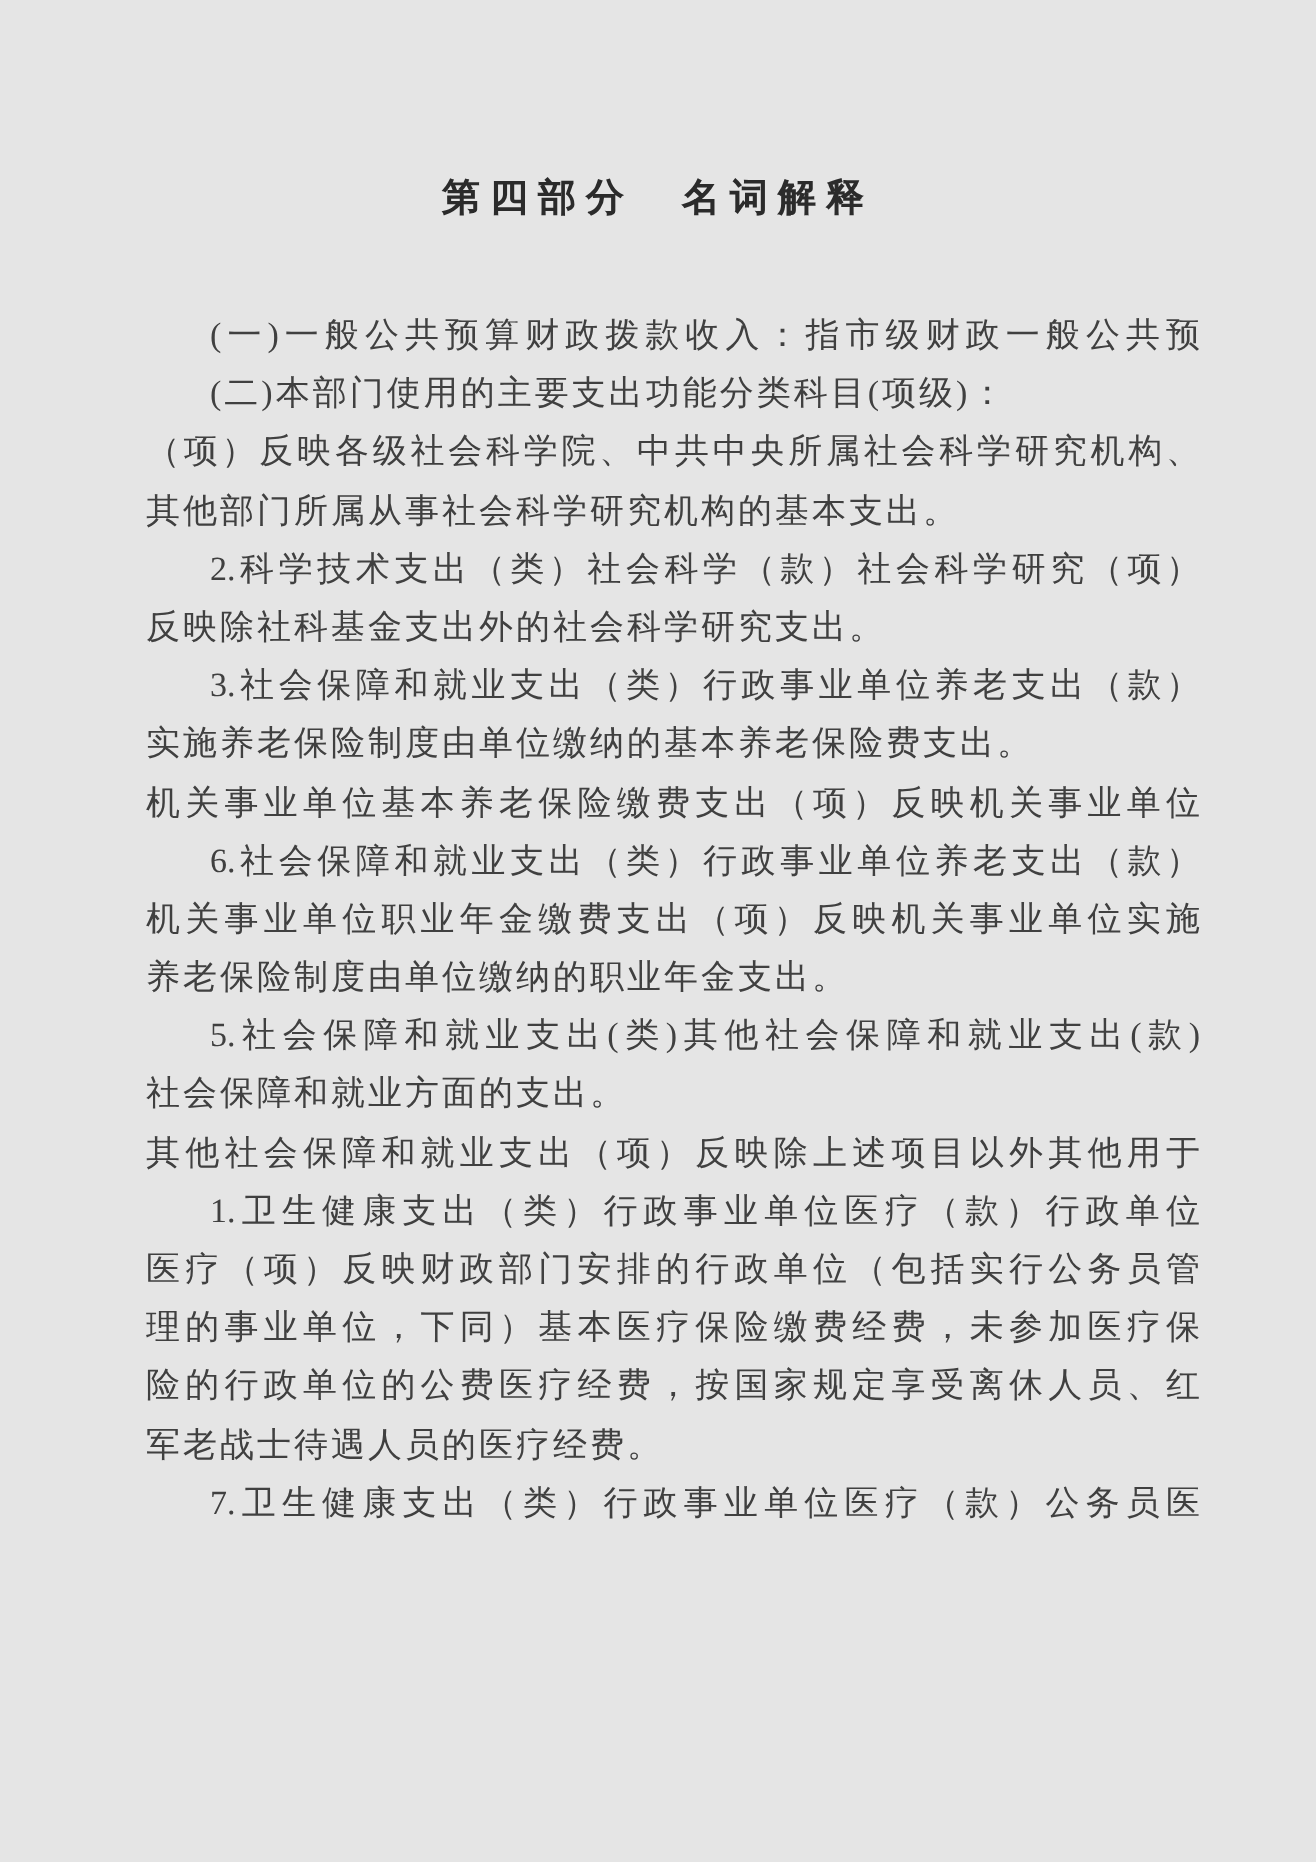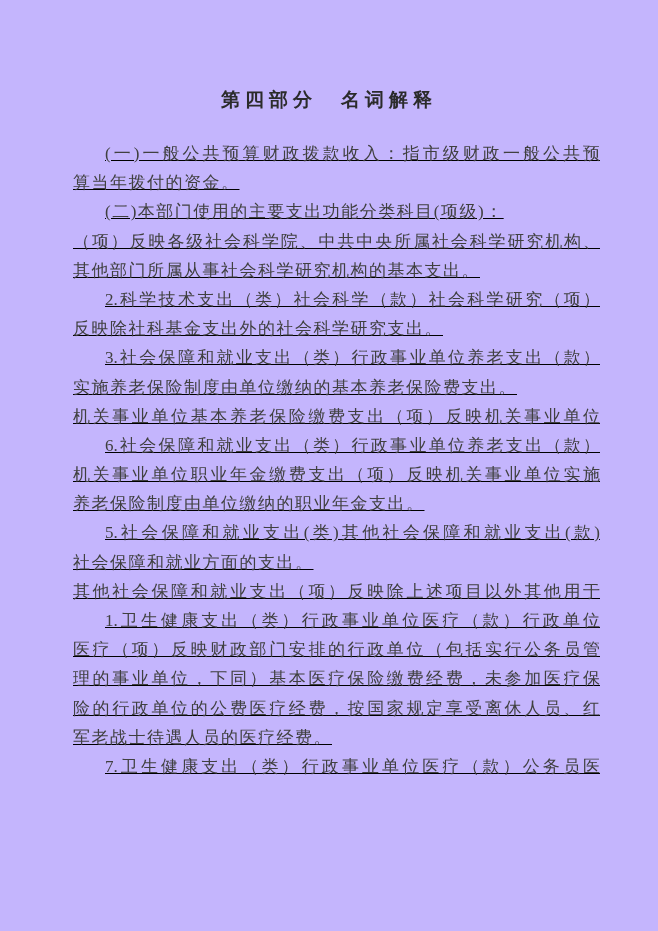--- a/index.html
+++ b/index.html
@@ -4,21 +4,21 @@
 <style>
   html, body {
     margin: 0;
     padding: 0;
     background: #ffffff;
   }
   .page {
     position: relative;
     width: 658px;
     height: 931px;
-    background: #c4b5fd;
+    background: #e5e5e5;
     overflow: hidden;
     font-family: "Liberation Serif", serif;
   }
   .doc-title {
     position: absolute;
     top: 87px;
     left: 0;
     width: 658px;
     margin: 0;
     text-align: center;
@@ -26,23 +26,22 @@
     font-size: 19px;
     font-weight: bold;
     letter-spacing: 5px;
     color: #2b2b2b;
     line-height: 26px;
     white-space: pre;
   }
   .doc-body {
     position: absolute;
     left: 73px;
-    top: 139px;
+    top: 153px;
     width: 527px;
-    text-decoration: underline;
   }
   .text-line {
     height: 29.2px;
     line-height: 29.2px;
     font-size: 17px;
     color: #404040;
     white-space: nowrap;
     letter-spacing: 1.5px;
     text-align: left;
   }
@@ -57,21 +56,20 @@
     text-indent: 32px;
   }
 </style>
 </head>
 <body>
 
 <div class="page">
   <h1 class="doc-title">第四部分　名词解释</h1>
   <div class="doc-body">
       <div class="text-line justify indent">(一)一般公共预算财政拨款收入：指市级财政一般公共预</div>
-      <div class="text-line">算当年拨付的资金。</div>
       <div class="text-line indent">(二)本部门使用的主要支出功能分类科目(项级)：</div>
       <div class="text-line justify">（项）反映各级社会科学院、中共中央所属社会科学研究机构、</div>
       <div class="text-line">其他部门所属从事社会科学研究机构的基本支出。</div>
       <div class="text-line justify indent">2.科学技术支出（类）社会科学（款）社会科学研究（项）</div>
       <div class="text-line">反映除社科基金支出外的社会科学研究支出。</div>
       <div class="text-line justify indent">3.社会保障和就业支出（类）行政事业单位养老支出（款）</div>
       <div class="text-line">实施养老保险制度由单位缴纳的基本养老保险费支出。</div>
       <div class="text-line justify">机关事业单位基本养老保险缴费支出（项）反映机关事业单位</div>
       <div class="text-line justify indent">6.社会保障和就业支出（类）行政事业单位养老支出（款）</div>
       <div class="text-line justify">机关事业单位职业年金缴费支出（项）反映机关事业单位实施</div>

